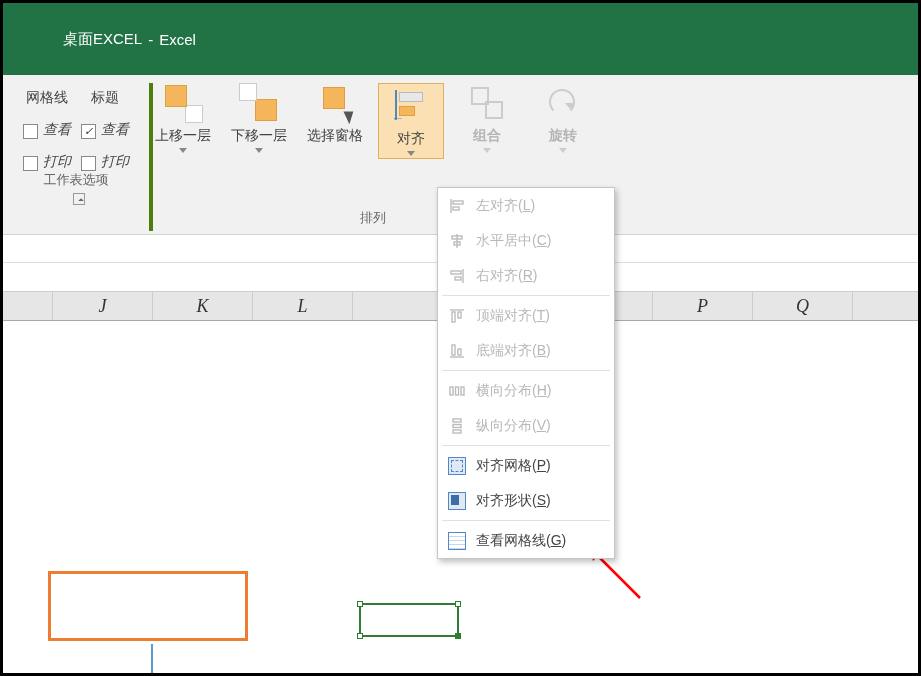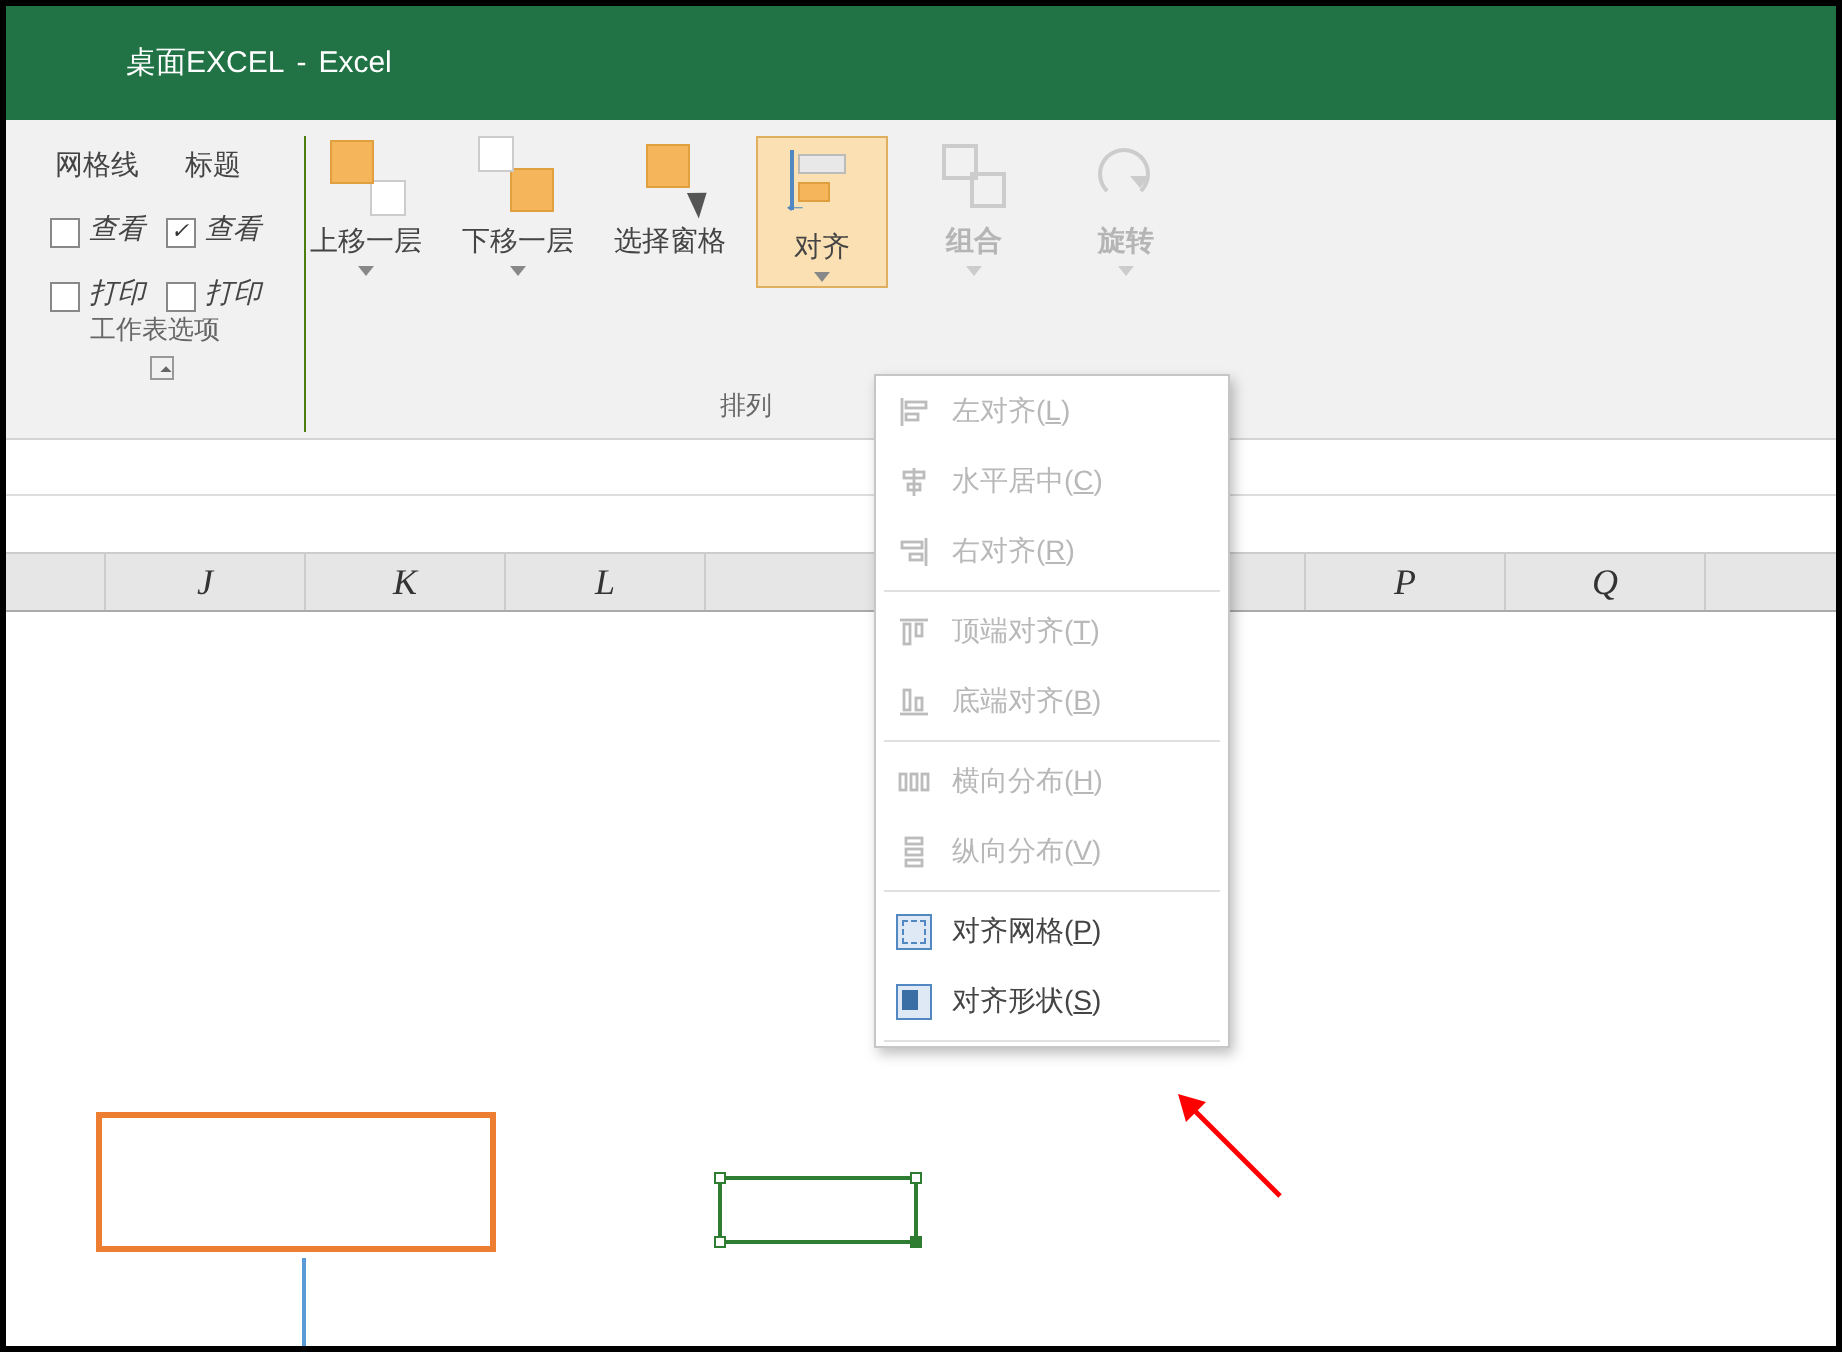--- a/index.html
+++ b/index.html
@@ -1,22 +1,22 @@
 <!DOCTYPE html>
 <html><head>
 <meta charset="utf-8">
 <style>
   * { margin: 0; padding: 0; box-sizing: border-box; font-family: "Microsoft YaHei", "Segoe UI", sans-serif; }
   body { width: 921px; height: 676px; background: #fff; overflow: hidden; position: relative; border: 3px solid #000; }
   
-  .titlebar { height: 57px; background: #217346; display: flex; align-items: center; padding-left: 60px; color: #fff; font-size: 15px; }
+  .titlebar { height: 72px; background: #217346; display: flex; align-items: center; padding-left: 60px; color: #fff; font-size: 15px; }
   .titlebar .dash { margin: 0 6px; }
   
   .ribbon { height: 160px; background: #f1f1f1; border-bottom: 1px solid #d4d4d4; display: flex; align-items: flex-start; padding-top: 8px; position: relative; }
-  .rgroup { display: flex; flex-direction: column; align-items: center; padding: 0 8px; height: 148px; border-right: 1px solid #4d7c0f; }
+  .rgroup { display: flex; flex-direction: column; align-items: center; padding: 0 8px; height: 148px; border-right: 4px solid #4d7c0f; }
   .rgroup:last-of-type { border-right: none; }
   
   .chk-col { display: flex; flex-direction: column; gap: 14px; padding-top: 6px; }
   .chk-row { display: flex; gap: 10px; }
   .chk-head { font-size: 14px; color: #444; text-align: center; }
   .chk-item { display: flex; align-items: flex-end; gap: 5px; font-size: 14px; color: #444; font-style: italic; }
   .chk-box { width: 15px; height: 15px; border: 1px solid #888; display: inline-flex; align-items: center; justify-content: center; font-size: 11px; line-height: 1; background: #fff; color: #333; }
   .grp-label { font-size: 13px; color: #666; margin-top: auto; margin-bottom: 4px; }
   .dlg-launcher { width: 12px; height: 12px; border: 1px solid #999; position: relative; display:inline-block; margin-left: 6px; }
   .dlg-launcher::after { content: ""; position: absolute; right: 1px; bottom: 1px; width: 0; height: 0; border-left: 4px solid transparent; border-top: 4px solid #666; transform: rotate(-45deg); }
@@ -277,18 +277,22 @@
   <div class="menu-sep"></div>
   <div class="menu-item enabled">
     <span class="micon snapgrid"></span>
     <span class="mlabel"><span>对齐网格</span>(<span class="ul">P</span>)</span>
   </div>
   <div class="menu-item enabled">
     <span class="micon snapshape"></span>
     <span class="mlabel"><span>对齐形状</span>(<span class="ul">S</span>)</span>
   </div>
   <div class="menu-sep"></div>
+  <div class="menu-item enabled">
+    <span class="micon grid"></span>
+    <span class="mlabel"><span>查看网格线</span>(<span class="ul">G</span>)</span>
+  </div>
 </div>
 
 <svg class="red-arrow" viewBox="0 0 60 60">
   <line x1="55" y1="55" x2="10" y2="10" stroke="#ff0000" stroke-width="2.5"></line>
   <polygon points="4,4 18,8 8,18" fill="#ff0000"></polygon>
 </svg>
 
 </body></html>

